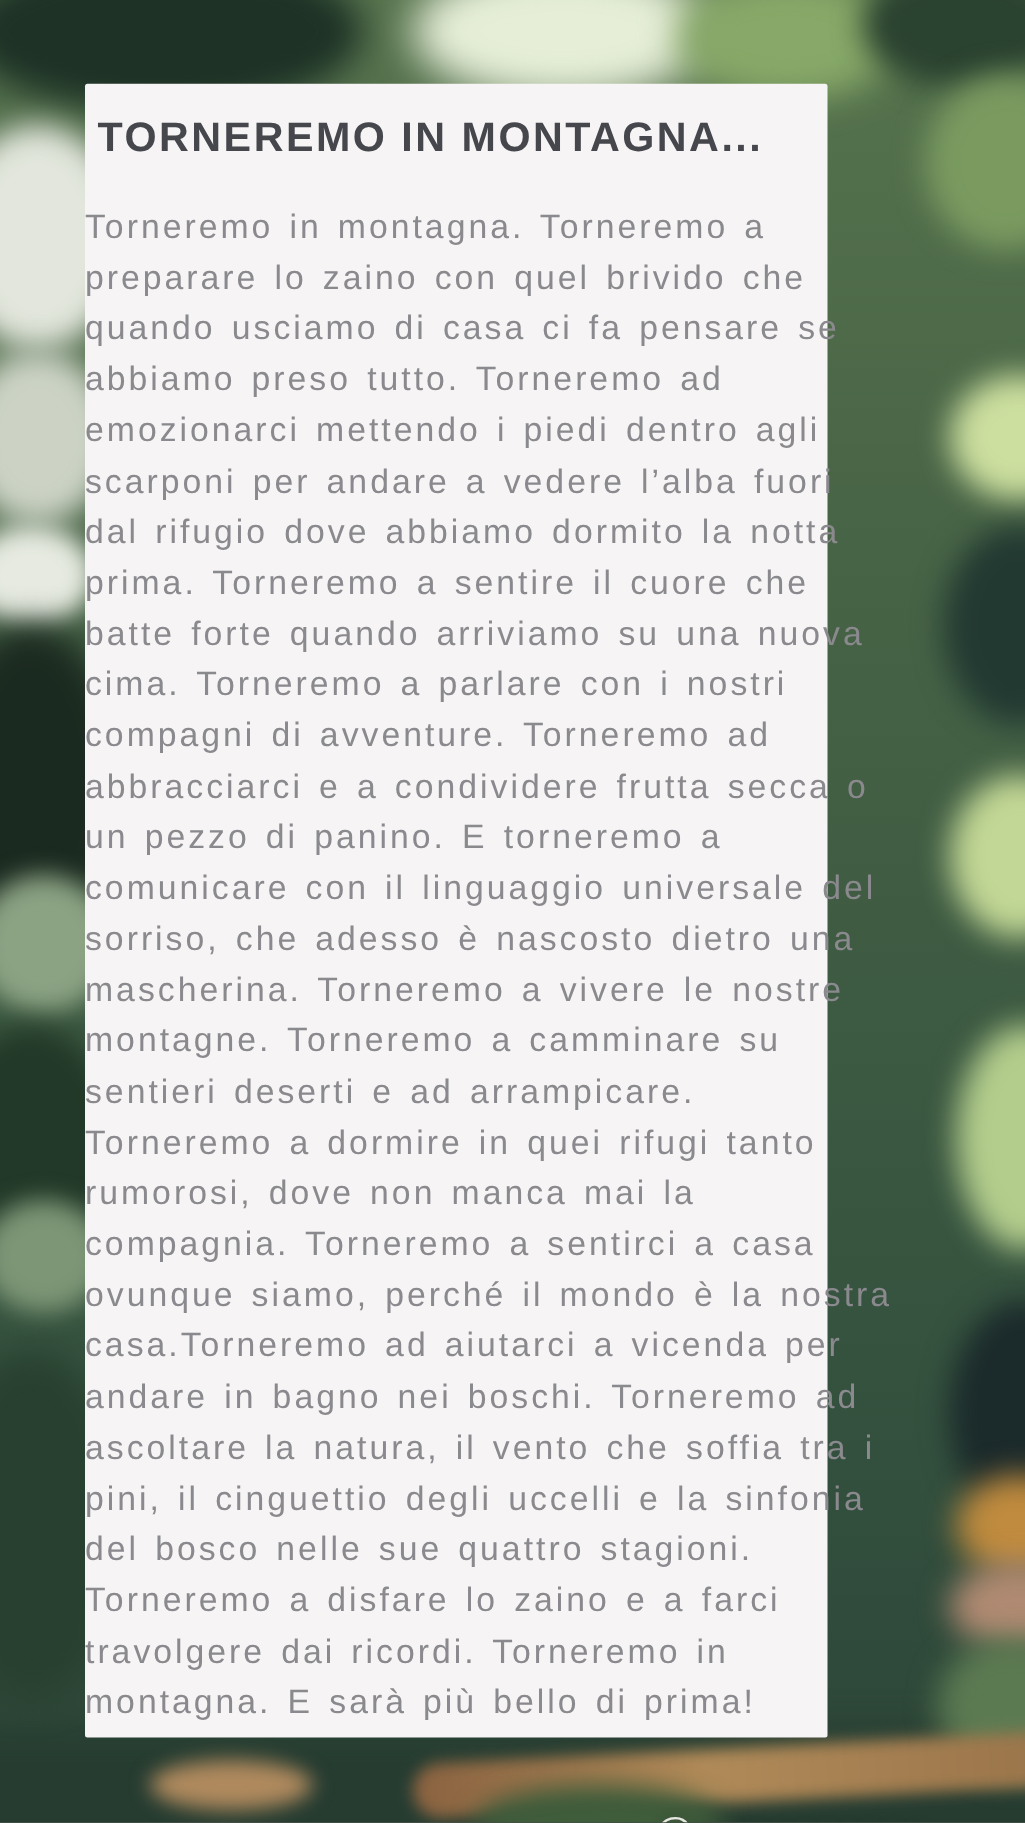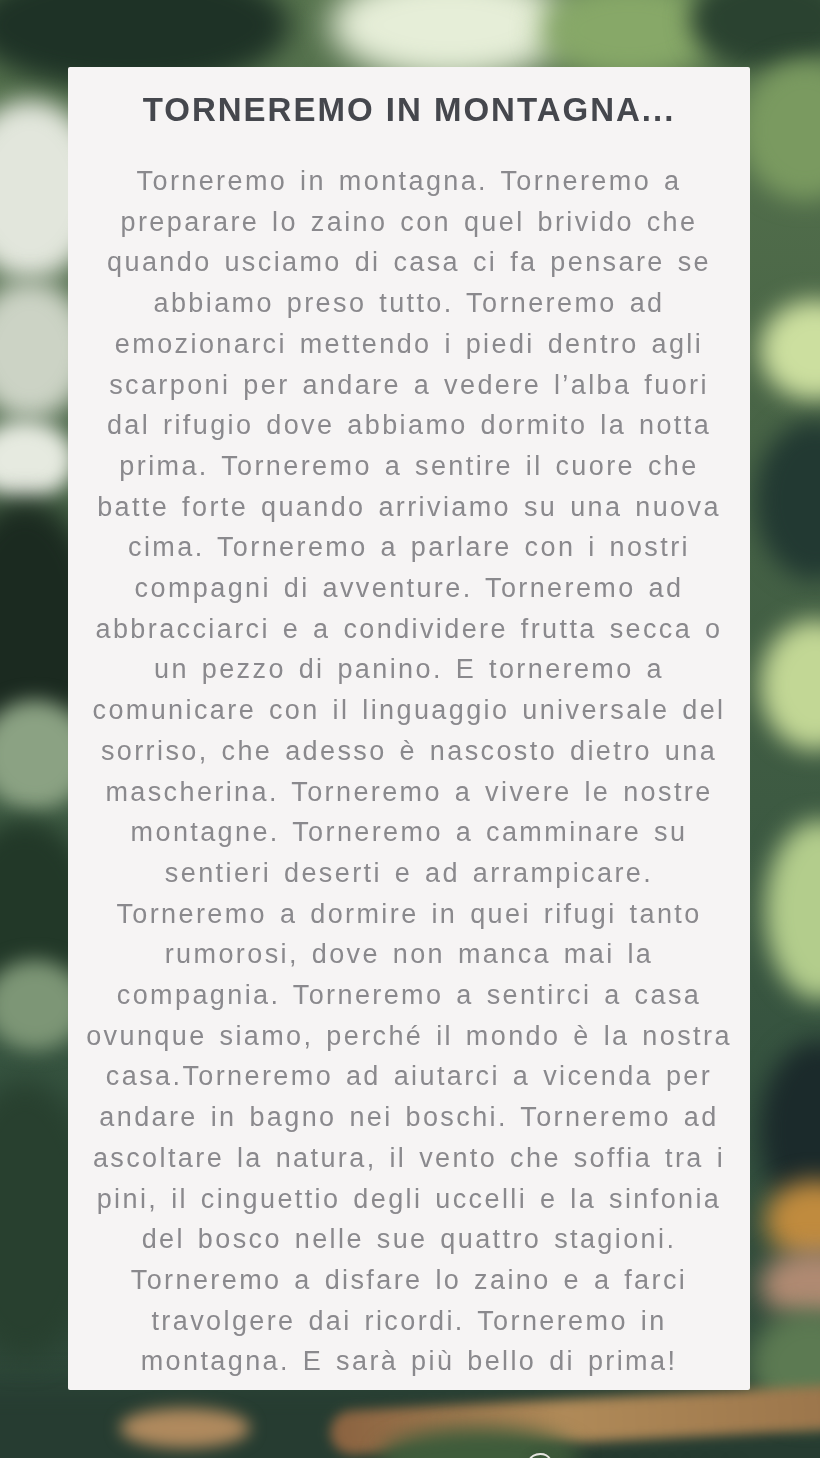--- a/index.html
+++ b/index.html
@@ -50,26 +50,25 @@
     border-radius: 22px;
     background: linear-gradient(90deg, #8a6240, #b08a58 45%, #9a744a);
     transform: rotate(-3deg);
     filter: blur(6px);
   }
 
   
   .card {
     position: absolute;
     left: 68px; top: 67px;
-    width: 682px; height: 1323px;
+    width: 594px; height: 1323px;
     background: var(--card-background, #f6f4f4);
     border-radius: 2px;
     box-sizing: border-box;
     padding-top: 22px;
-    text-align: center;
   }
   .card h1 {
     margin: 0;
     padding: 0 10px;
     font-size: 33px;
     line-height: 42px;
     font-weight: 700;
     letter-spacing: 2px;
     color: var(--title-text, #45474d);
   }

